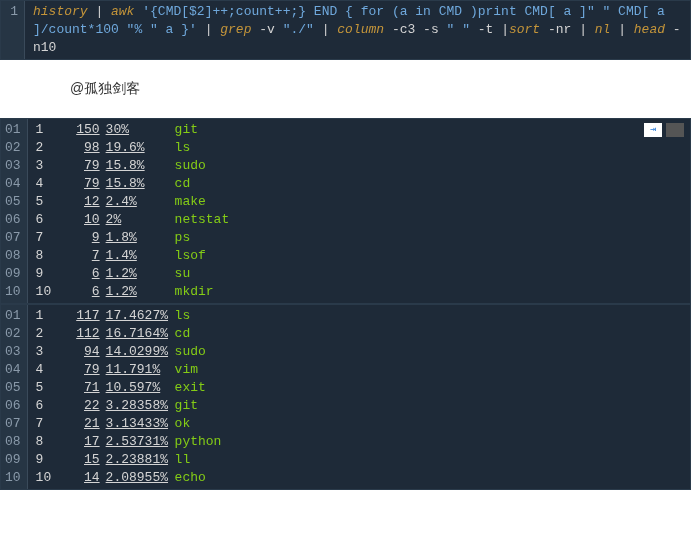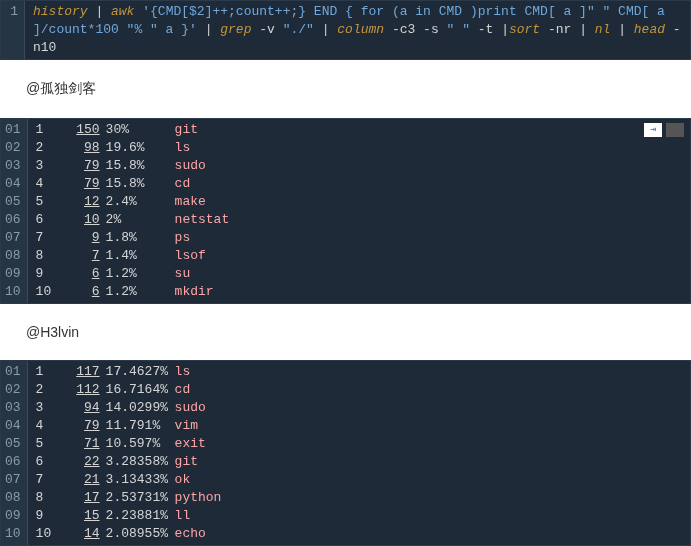--- a/index.html
+++ b/index.html
@@ -30,27 +30,28 @@
     padding: 2px 8px;
     flex: 1;
     white-space: pre-wrap;
     word-break: break-all;
     line-height: 18px;
     position: relative;
   }
   .row { line-height: 18px; white-space: pre; }
   .col-rank { display: inline-block; width: 28px; color: #d4d4d4; }
   .col-count { display: inline-block; width: 36px; text-align: right; color: #d4d4d4; text-decoration: underline; }
-  .col-pct { display: inline-block; width: 75px; padding-left: 6px; color: #d4d4d4; }
-  .col-cmd { color: #fca5a5; }
+  .col-pct { display: inline-block; width: 75px; padding-left: 6px; color: #d4d4d4; text-decoration: underline; }
+  .col-cmd { color: #84cc16; }
   .username {
     font-family: -apple-system, "Segoe UI", Arial, sans-serif;
     font-size: 14px;
     color: #333;
     padding: 20px 4px 20px 26px;
+    margin-left: 44px;
   }
   
   .kw-yellow { color: #c4953a; font-style: italic; }
   .str { color: #6fa8dc; }
   .punct { color: #d4d4d4; }
   .pipe { color: #d4d4d4; }
   .toolbar {
     position: absolute;
     top: 4px;
     right: 6px;
@@ -86,21 +87,20 @@
         <div>04</div>
         <div>05</div>
         <div>06</div>
         <div>07</div>
         <div>08</div>
         <div>09</div>
         <div>10</div>
       </div>
       <div class="code" style="position: relative;"><div class="toolbar"><div class="tb-btn tb-copy">⇥</div><div class="tb-btn tb-other"></div></div><div class="row"><span class="col-rank">1</span><span class="col-count">150</span><span class="col-pct">30%</span><span class="col-cmd">git</span></div><div class="row"><span class="col-rank">2</span><span class="col-count">98</span><span class="col-pct">19.6%</span><span class="col-cmd">ls</span></div><div class="row"><span class="col-rank">3</span><span class="col-count">79</span><span class="col-pct">15.8%</span><span class="col-cmd">sudo</span></div><div class="row"><span class="col-rank">4</span><span class="col-count">79</span><span class="col-pct">15.8%</span><span class="col-cmd">cd</span></div><div class="row"><span class="col-rank">5</span><span class="col-count">12</span><span class="col-pct">2.4%</span><span class="col-cmd">make</span></div><div class="row"><span class="col-rank">6</span><span class="col-count">10</span><span class="col-pct">2%</span><span class="col-cmd">netstat</span></div><div class="row"><span class="col-rank">7</span><span class="col-count">9</span><span class="col-pct">1.8%</span><span class="col-cmd">ps</span></div><div class="row"><span class="col-rank">8</span><span class="col-count">7</span><span class="col-pct">1.4%</span><span class="col-cmd">lsof</span></div><div class="row"><span class="col-rank">9</span><span class="col-count">6</span><span class="col-pct">1.2%</span><span class="col-cmd">su</span></div><div class="row"><span class="col-rank">10</span><span class="col-count">6</span><span class="col-pct">1.2%</span><span class="col-cmd">mkdir</span></div></div>
     </div>
-    <div class="username">@H3lvin</div>
     <div class="code-block">
       <div class="gutter">
         <div>01</div>
         <div>02</div>
         <div>03</div>
         <div>04</div>
         <div>05</div>
         <div>06</div>
         <div>07</div>
         <div>08</div>

